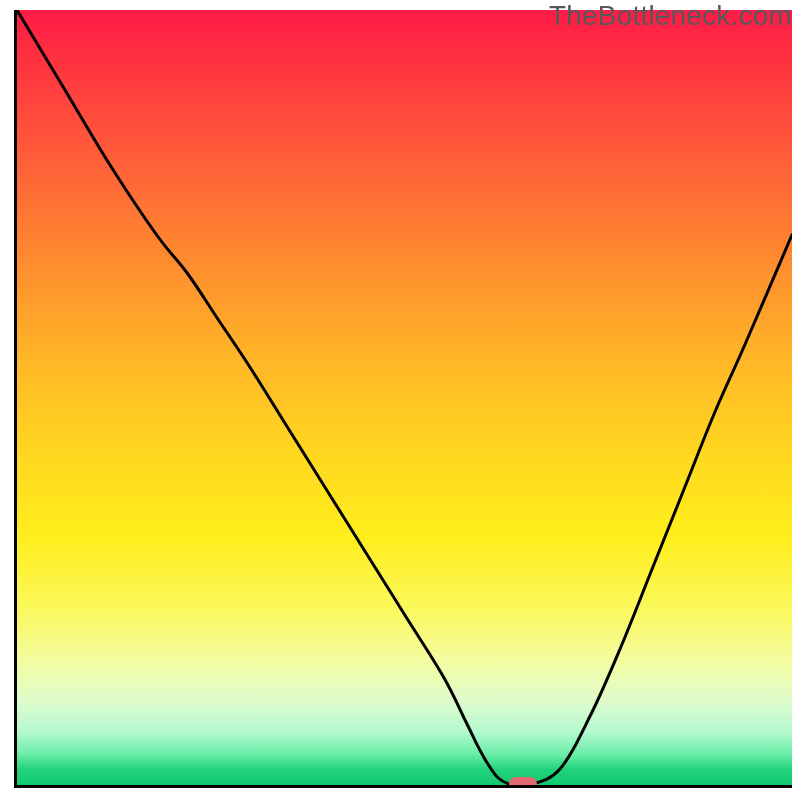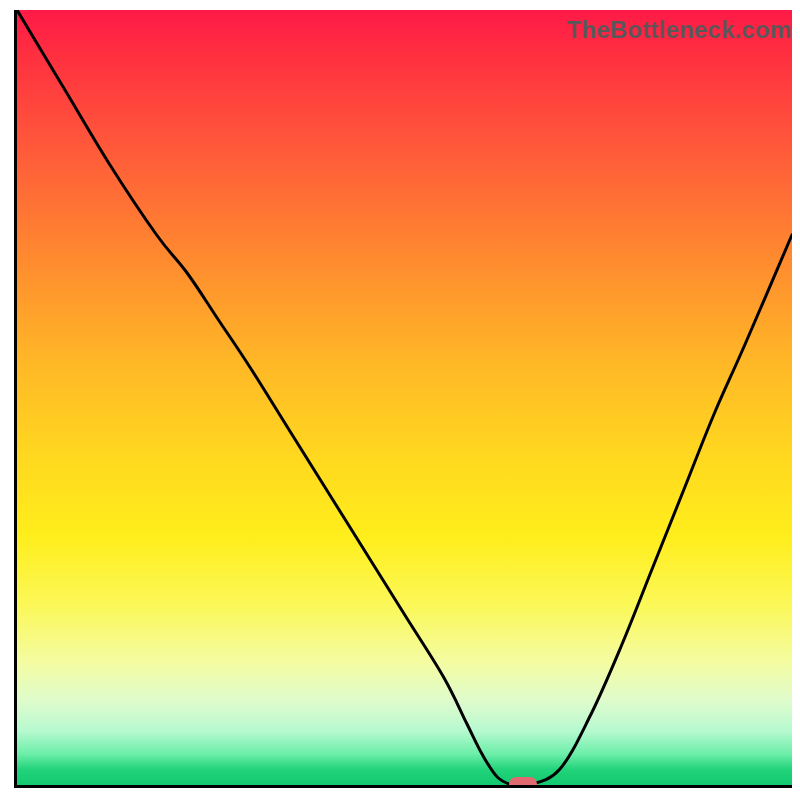--- a/index.html
+++ b/index.html
@@ -40,26 +40,26 @@
     );
   }
   .curve-svg {
     position: absolute;
     inset: 0;
     width: 100%;
     height: 100%;
   }
   .attribution {
     position: absolute;
-    top: 16px;
+    top: 0px;
     right: 8px;
     font-family: Arial, Helvetica, sans-serif;
-    font-size: 24px;
+    font-size: 28px;
     color: #58585a;
-    font-weight: 700;
+    font-weight: 400;
     letter-spacing: 0.2px;
   }
   .marker {
     position: absolute;
     width: 28px;
     height: 14px;
     border-radius: 7px;
     background: #e06a6f;
     transform: translate(-50%, -50%);
   }

